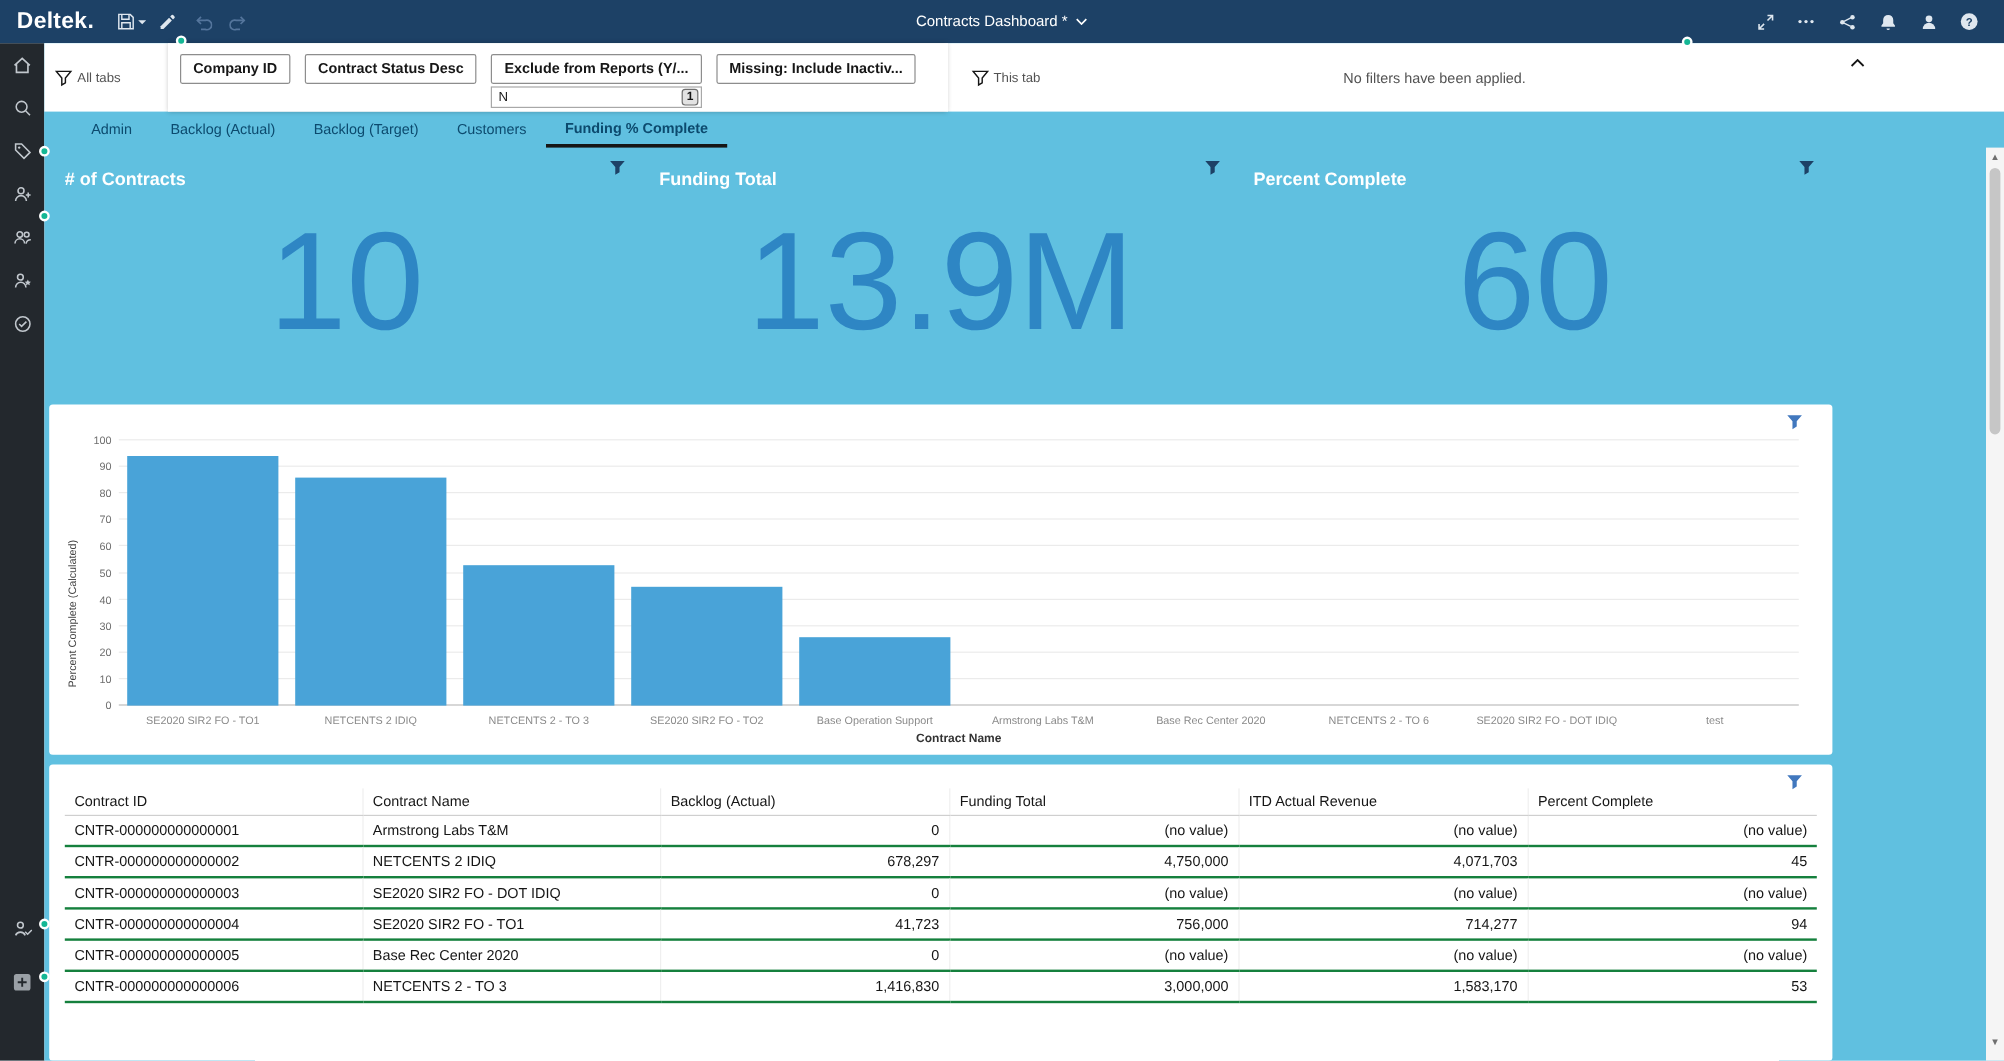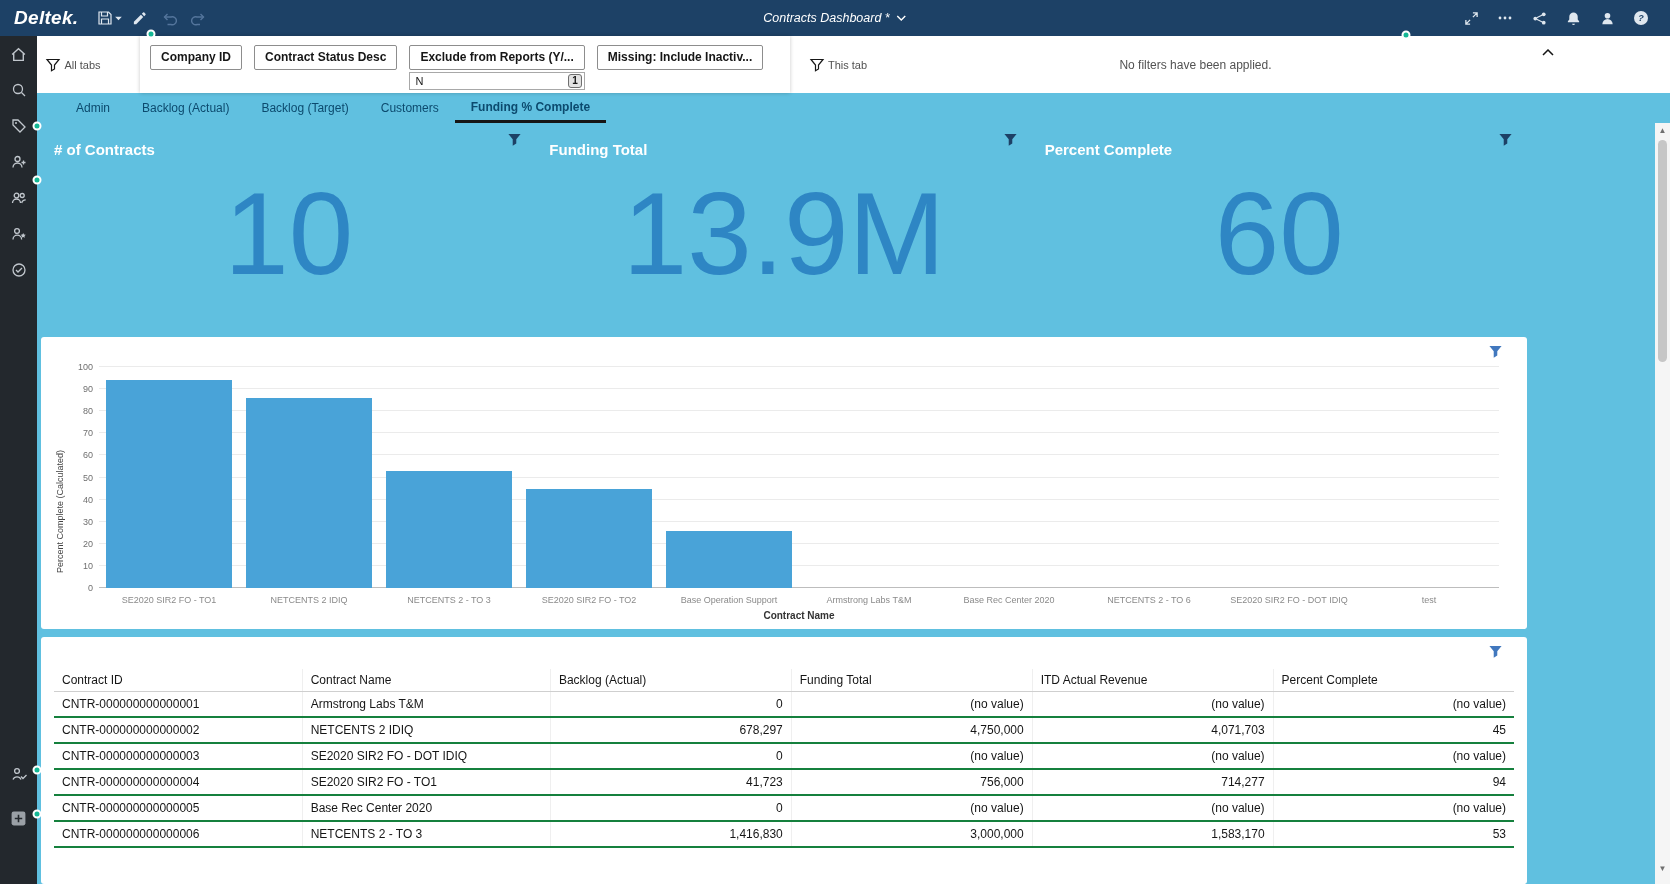--- a/index.html
+++ b/index.html
@@ -2,21 +2,21 @@
 <html><head>
 <meta charset="utf-8">
 <style>
   * { box-sizing: border-box; margin: 0; padding: 0; }
   html,body { width:1670px; height:884px; overflow:hidden; }
   body { font-family:"Liberation Sans", sans-serif; background:#fff; position:relative; font-size:12px; color:#161616; }
   button { background:transparent; border:none; color:inherit; padding:0; cursor:pointer; font:inherit; }
   svg { display:block; }
 
   
-  .topbar { height:36px; background:#1d4166; color:#e8eef5; display:flex; align-items:center; position:relative;font-style:italic; }
+  .topbar { height:36px; background:#1d4166; color:#e8eef5; display:flex; align-items:center; position:relative; }
   .logo { font-size:19px; font-weight:bold; letter-spacing:.3px; padding:0 16px 0 14px; color:#ffffff; }
   .tb-btn { width:30px; height:36px; display:flex; align-items:center; justify-content:center; gap:2px; color:#dfe7ef; }
   .tb-btn.disabled { color:#54759c; cursor:default; }
   .tb-center { position:absolute; left:50%; top:0; transform:translateX(-50%); height:36px; display:flex; align-items:center; gap:7px; font-size:12.5px; cursor:pointer; color:#ffffff; }
   .tb-right { margin-left:auto; display:flex; align-items:center; padding-right:12px; }
   .tb-right .tb-btn { width:34px; }
 
   
   .app-body { display:flex; height:848px; }
   .sidebar { width:37px; background:#23282d; display:flex; flex-direction:column; align-items:center; flex-shrink:0; }
@@ -59,21 +59,21 @@
   .gridline.zero { background:#bdbdbd; }
   .y-tick { position:absolute; left:-36px; width:30px; text-align:right; font-size:9px; color:#6f6f6f; }
   .bars { position:absolute; inset:0; display:flex; align-items:flex-end; }
   .bar-slot { flex:1; display:flex; justify-content:center; height:100%; align-items:flex-end; }
   .bar { width:90%; }
   .x-labels { position:absolute; left:58px; right:28px; bottom:24px; display:flex; }
   .x-label { flex:1; text-align:center; font-size:9px; color:#8a8a8a; padding-top:0; white-space:nowrap; overflow:hidden; }
   .x-title { position:absolute; left:58px; right:28px; bottom:8px; text-align:center; font-size:10px; font-weight:bold; color:#333; }
 
   .table-card { width:1486px; height:247px; background:#fff; border-radius:3px; margin-top:8px; position:relative; padding-top:14px; }
-  table { width:calc(100% - 26px); margin:18px 13px 0; border-collapse:collapse; table-layout:fixed; font-size:12px; }
+  table { width:calc(100% - 26px); margin:6px 13px 0; border-collapse:collapse; table-layout:fixed; font-size:12px; }
   th { text-align:left; font-weight:normal; padding:4px 8px; border-bottom:1px solid #cfcfcf; color:#161616; }
   td { padding:5px 8px; border-bottom:2px solid #15803d; color:#161616; overflow:hidden; white-space:nowrap; }
   th + th, td + td { border-left:1px solid #efefef; }
   .num { text-align:right; }
   col.c0, col.c1 { width:17%; }
 
   
   .scrollbar { position:absolute; top:87px; right:0; bottom:0; width:15px; background:#f5f5f5; }
   .sb-arrow { height:15px; display:flex; align-items:center; justify-content:center; font-size:8px; color:#6f6f6f; cursor:pointer; }
   .sb-arrow.down { position:absolute; bottom:8px; left:0; right:0; }

